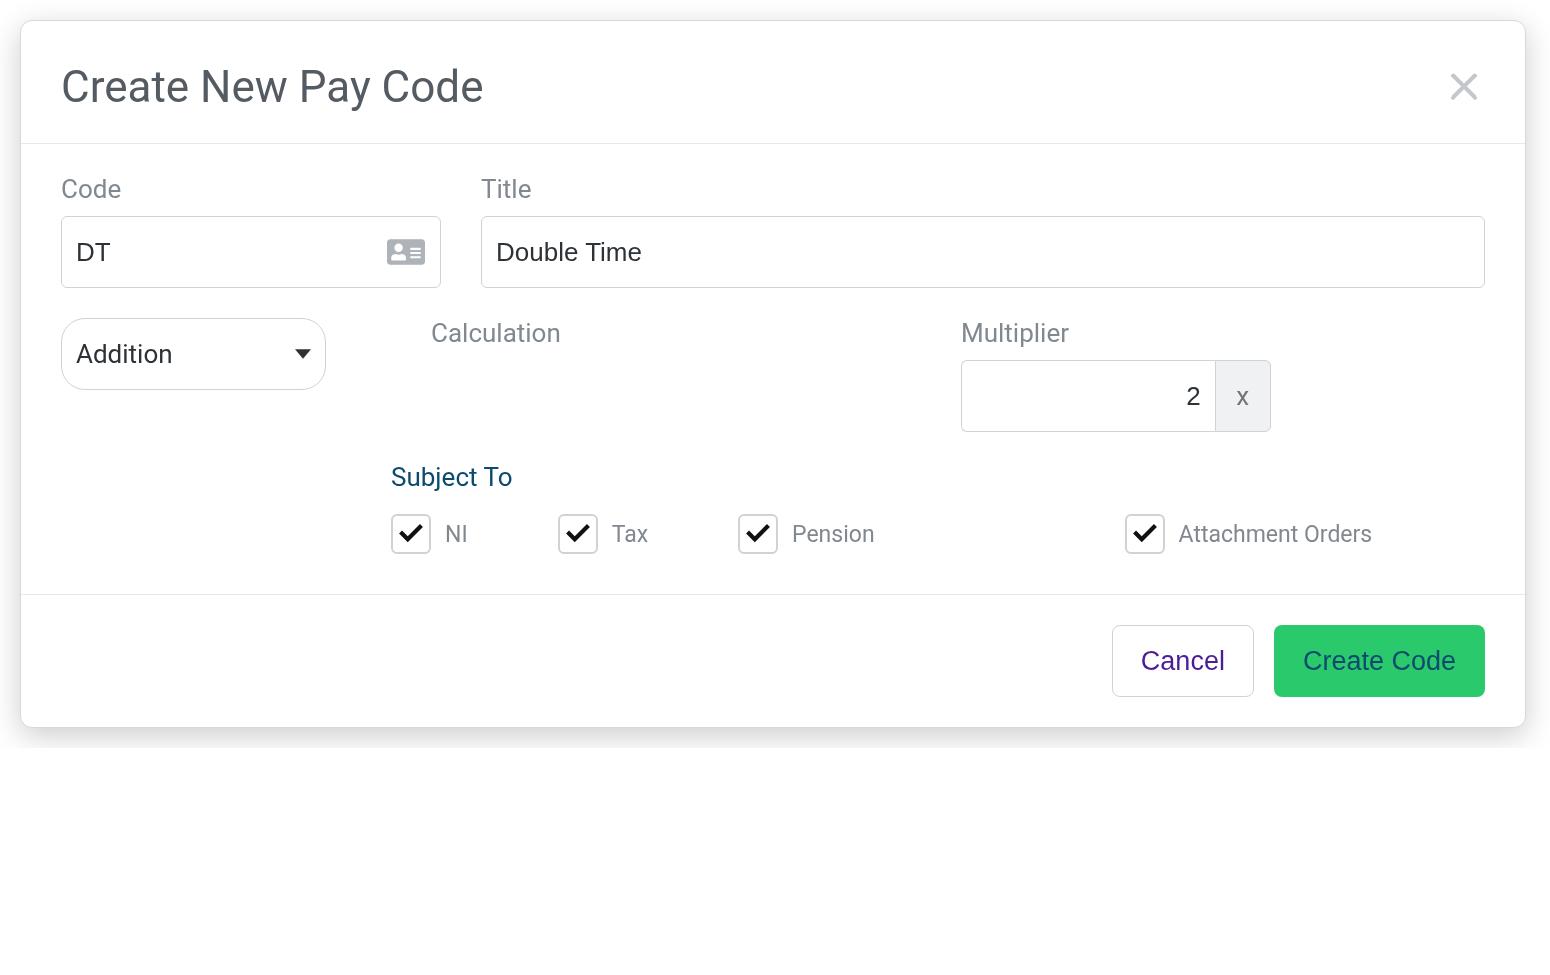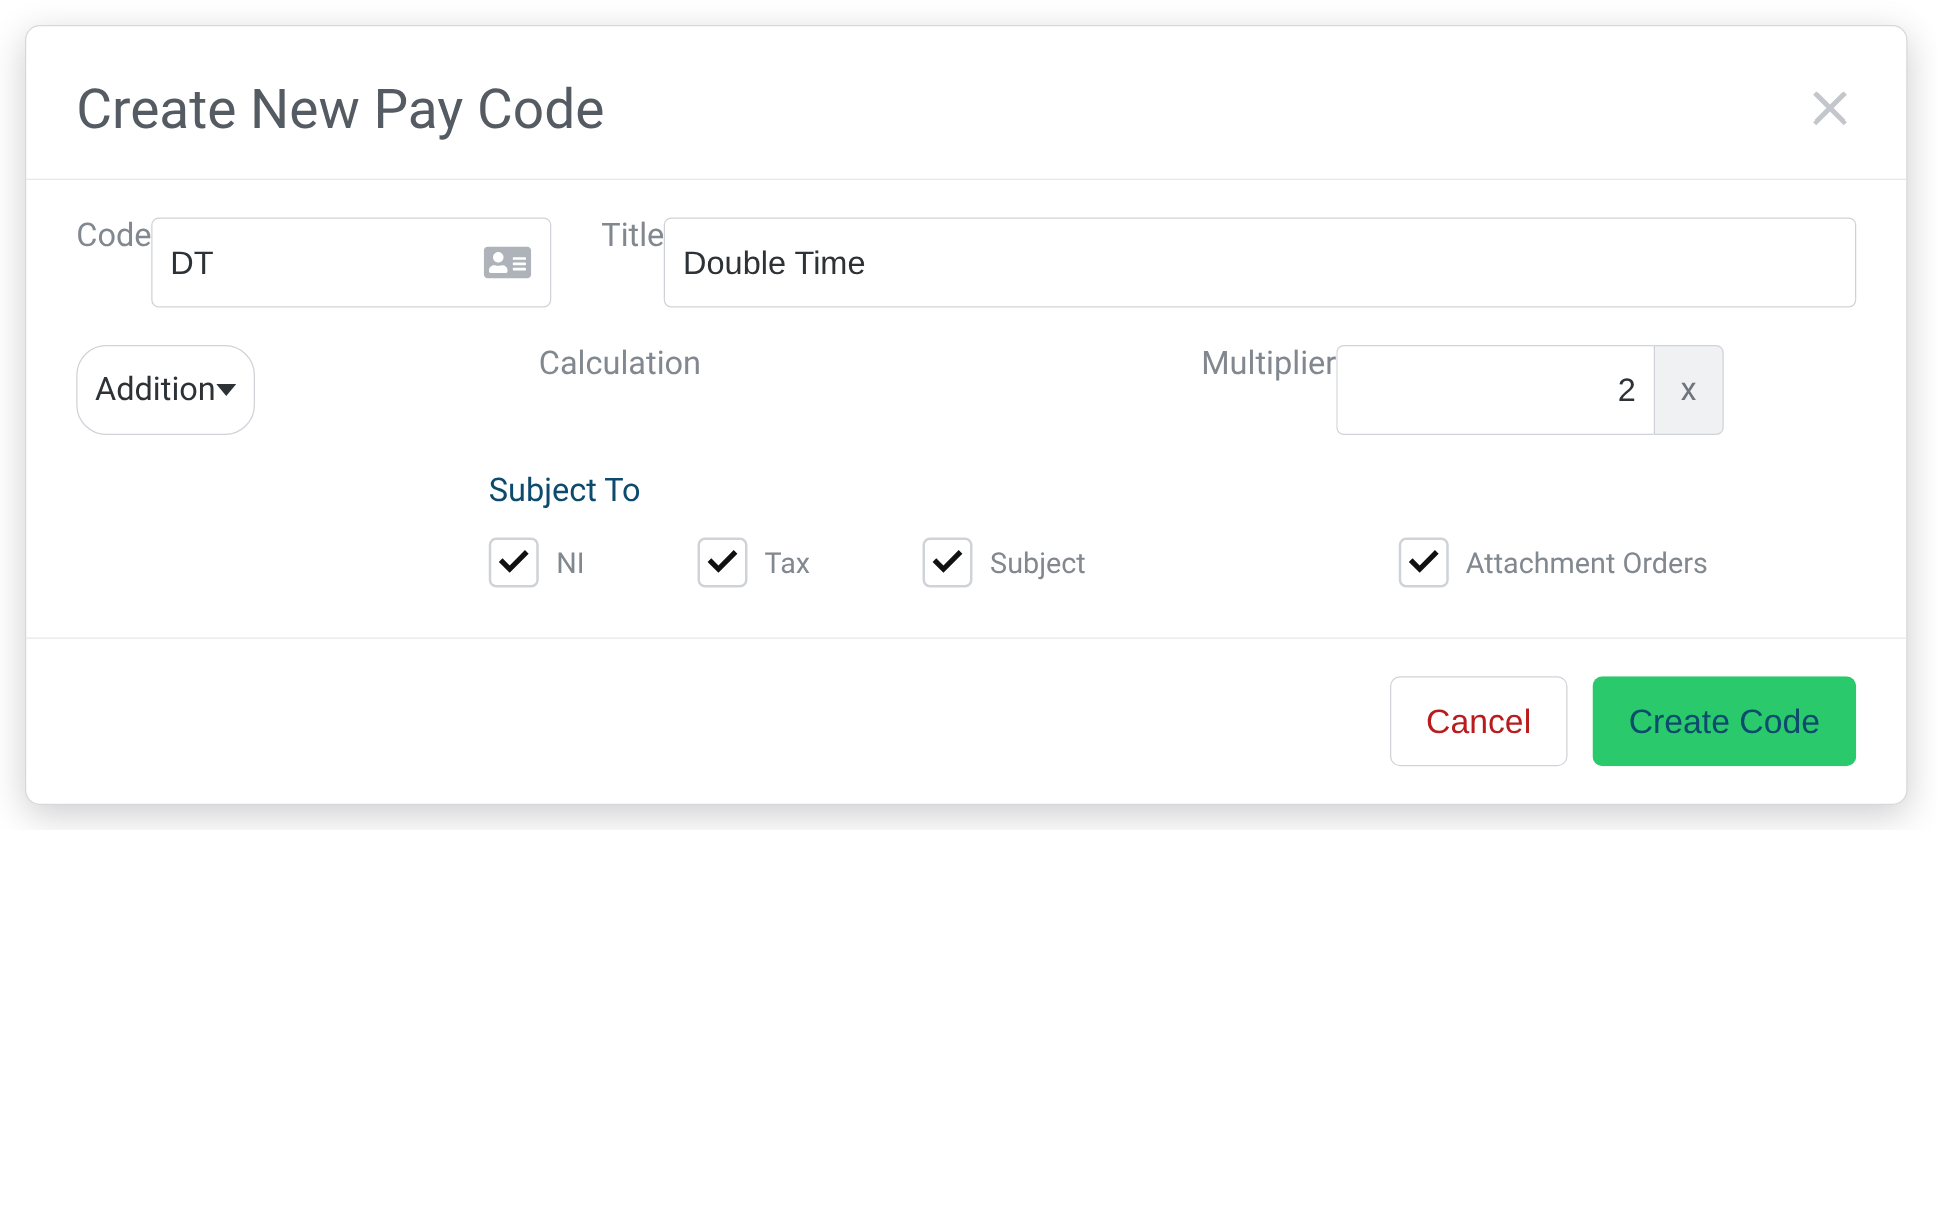--- a/index.html
+++ b/index.html
@@ -40,21 +40,21 @@
   }
   .close-btn svg { width: 42px; height: 42px; }
   .modal-body {
     padding: 30px 40px 40px 40px;
   }
   .row {
     display: flex;
     gap: 40px;
     margin-bottom: 30px;
   }
-  .field { display: flex; flex-direction: row; }
+  .field { display: flex; flex-direction: column; }
   .field-code { width: 380px; }
   .field-title { flex: 1; }
   .field-type { width: 265px; }
   .field-calc { width: 490px; margin-left: 65px; }
   .field-mult { flex: 1; }
   label.fl {
     font-size: 26px;
     color: #818890;
     margin-bottom: 12px;
   }
@@ -163,21 +163,21 @@
     border-radius: 8px;
     font-size: 27px;
     cursor: pointer;
     border: 1px solid transparent;
     display: inline-flex;
     align-items: center;
   }
   .btn-secondary {
     background: #fff;
     border-color: #cfd3d7;
-    color: #b91c1c;
+    color: #4c1d95;
   }
   .btn-primary {
     background: #2ac96b;
     color: #0c4a6e;
   }
 </style>
 </head>
 <body>
 
 <div class="modal">
@@ -260,21 +260,21 @@
           <span class="check-label">Tax</span>
         </div>
         <div class="check-item">
           <div class="checkbox">
             <span>
                 <svg viewBox="0 0 24 24">
                   <path fill="#111" d="M20.285 2.859 9 14.144l-5.285-5.285L1 11.574 9 19.574 23 5.574z"></path>
                 </svg>
               </span>
           </div>
-          <span class="check-label">Subject</span>
+          <span class="check-label">Pension</span>
         </div>
         <div class="check-item checks-right">
           <div class="checkbox">
             <span>
                 <svg viewBox="0 0 24 24">
                   <path fill="#111" d="M20.285 2.859 9 14.144l-5.285-5.285L1 11.574 9 19.574 23 5.574z"></path>
                 </svg>
               </span>
           </div>
           <span class="check-label">Attachment Orders</span>

